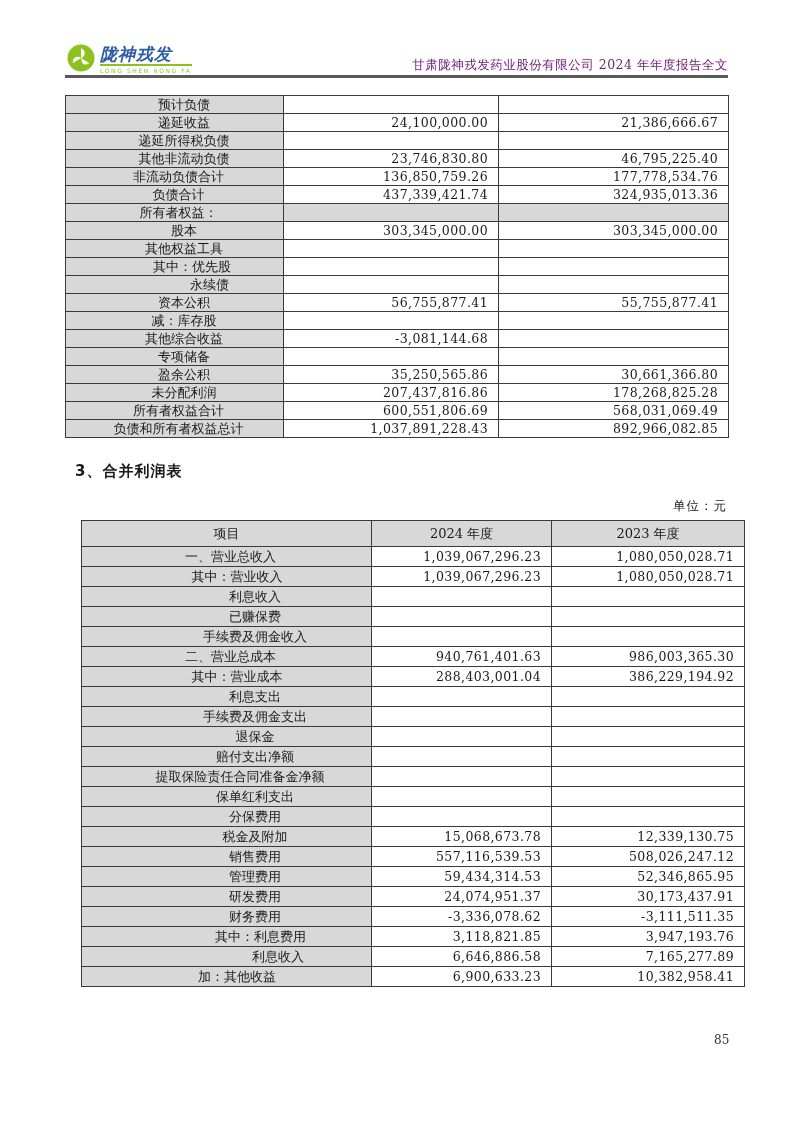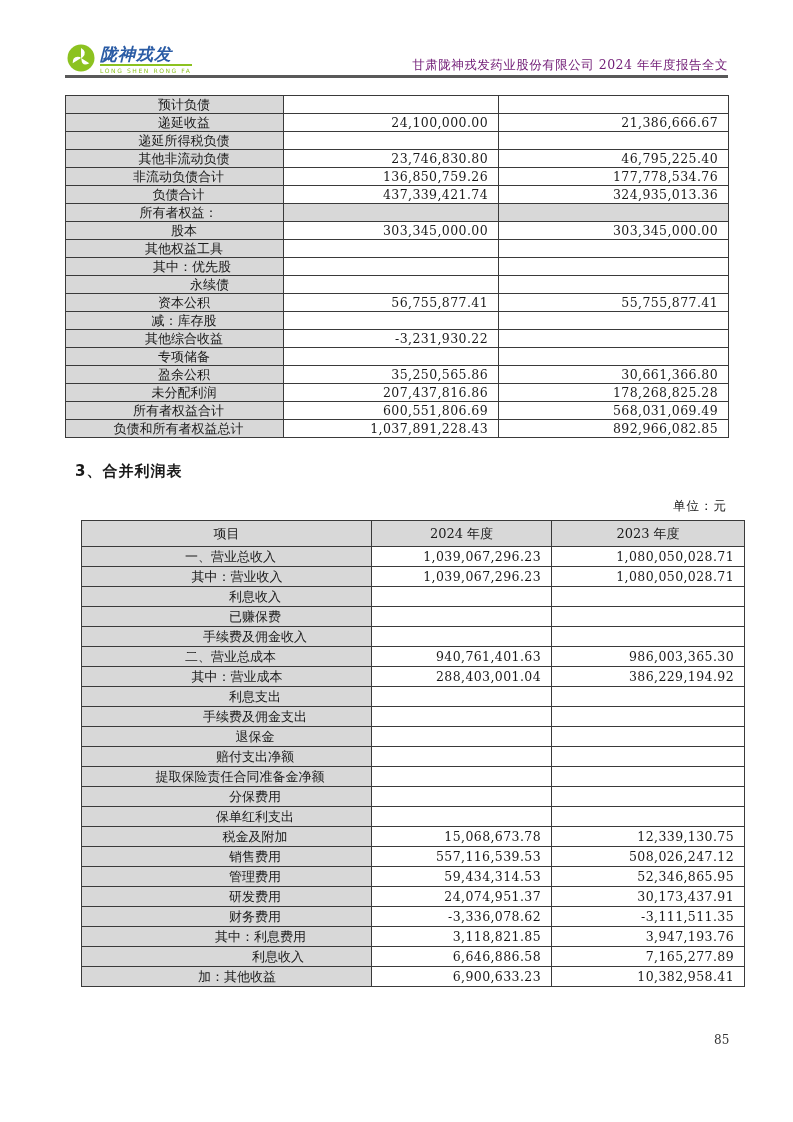--- a/index.html
+++ b/index.html
@@ -130,21 +130,21 @@
           <td class="value-cell">56,755,877.41</td>
           <td class="value-cell">55,755,877.41</td>
         </tr>
         <tr>
           <td class="item-cell shaded" style="padding-left: 19px;">减：库存股</td>
           <td class="value-cell"></td>
           <td class="value-cell"></td>
         </tr>
         <tr>
           <td class="item-cell shaded" style="padding-left: 19px;">其他综合收益</td>
-          <td class="value-cell">-3,231,930.22</td>
+          <td class="value-cell">-3,081,144.68</td>
           <td class="value-cell"></td>
         </tr>
         <tr>
           <td class="item-cell shaded" style="padding-left: 19px;">专项储备</td>
           <td class="value-cell"></td>
           <td class="value-cell"></td>
         </tr>
         <tr>
           <td class="item-cell shaded" style="padding-left: 19px;">盈余公积</td>
           <td class="value-cell">35,250,565.86</td>
@@ -239,26 +239,26 @@
           <td class="item-cell shaded" style="padding-left: 57px;">赔付支出净额</td>
           <td class="value-cell"></td>
           <td class="value-cell"></td>
         </tr>
         <tr>
           <td class="item-cell shaded" style="padding-left: 27px;">提取保险责任合同准备金净额</td>
           <td class="value-cell"></td>
           <td class="value-cell"></td>
         </tr>
         <tr>
+          <td class="item-cell shaded" style="padding-left: 57px;">保单红利支出</td>
+          <td class="value-cell"></td>
+          <td class="value-cell"></td>
+        </tr>
+        <tr>
           <td class="item-cell shaded" style="padding-left: 57px;">分保费用</td>
-          <td class="value-cell"></td>
-          <td class="value-cell"></td>
-        </tr>
-        <tr>
-          <td class="item-cell shaded" style="padding-left: 57px;">保单红利支出</td>
           <td class="value-cell"></td>
           <td class="value-cell"></td>
         </tr>
         <tr>
           <td class="item-cell shaded" style="padding-left: 57px;">税金及附加</td>
           <td class="value-cell">15,068,673.78</td>
           <td class="value-cell">12,339,130.75</td>
         </tr>
         <tr>
           <td class="item-cell shaded" style="padding-left: 57px;">销售费用</td>

